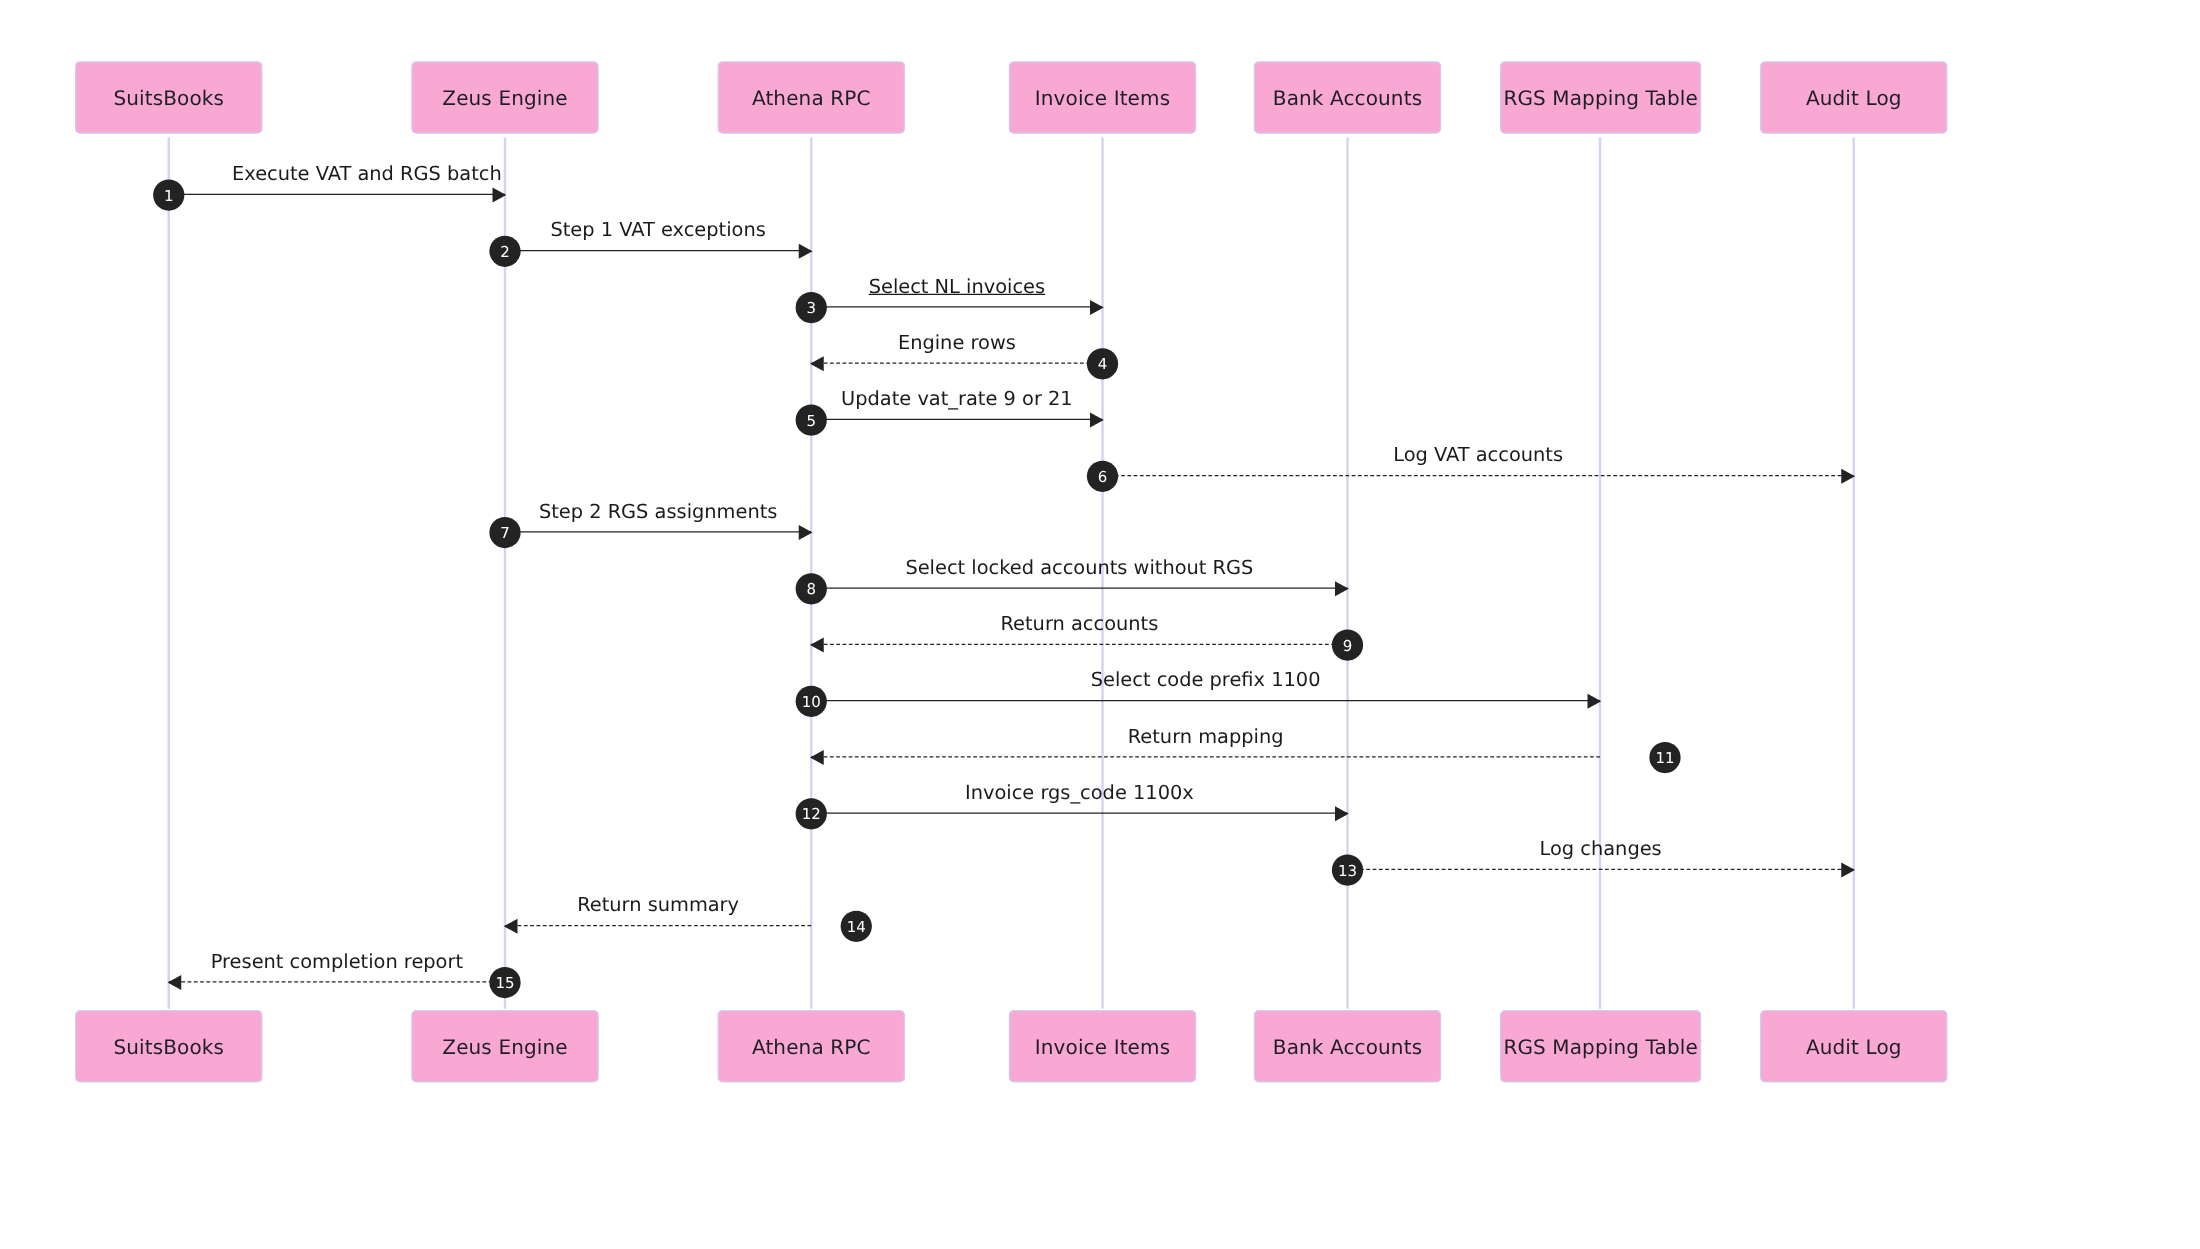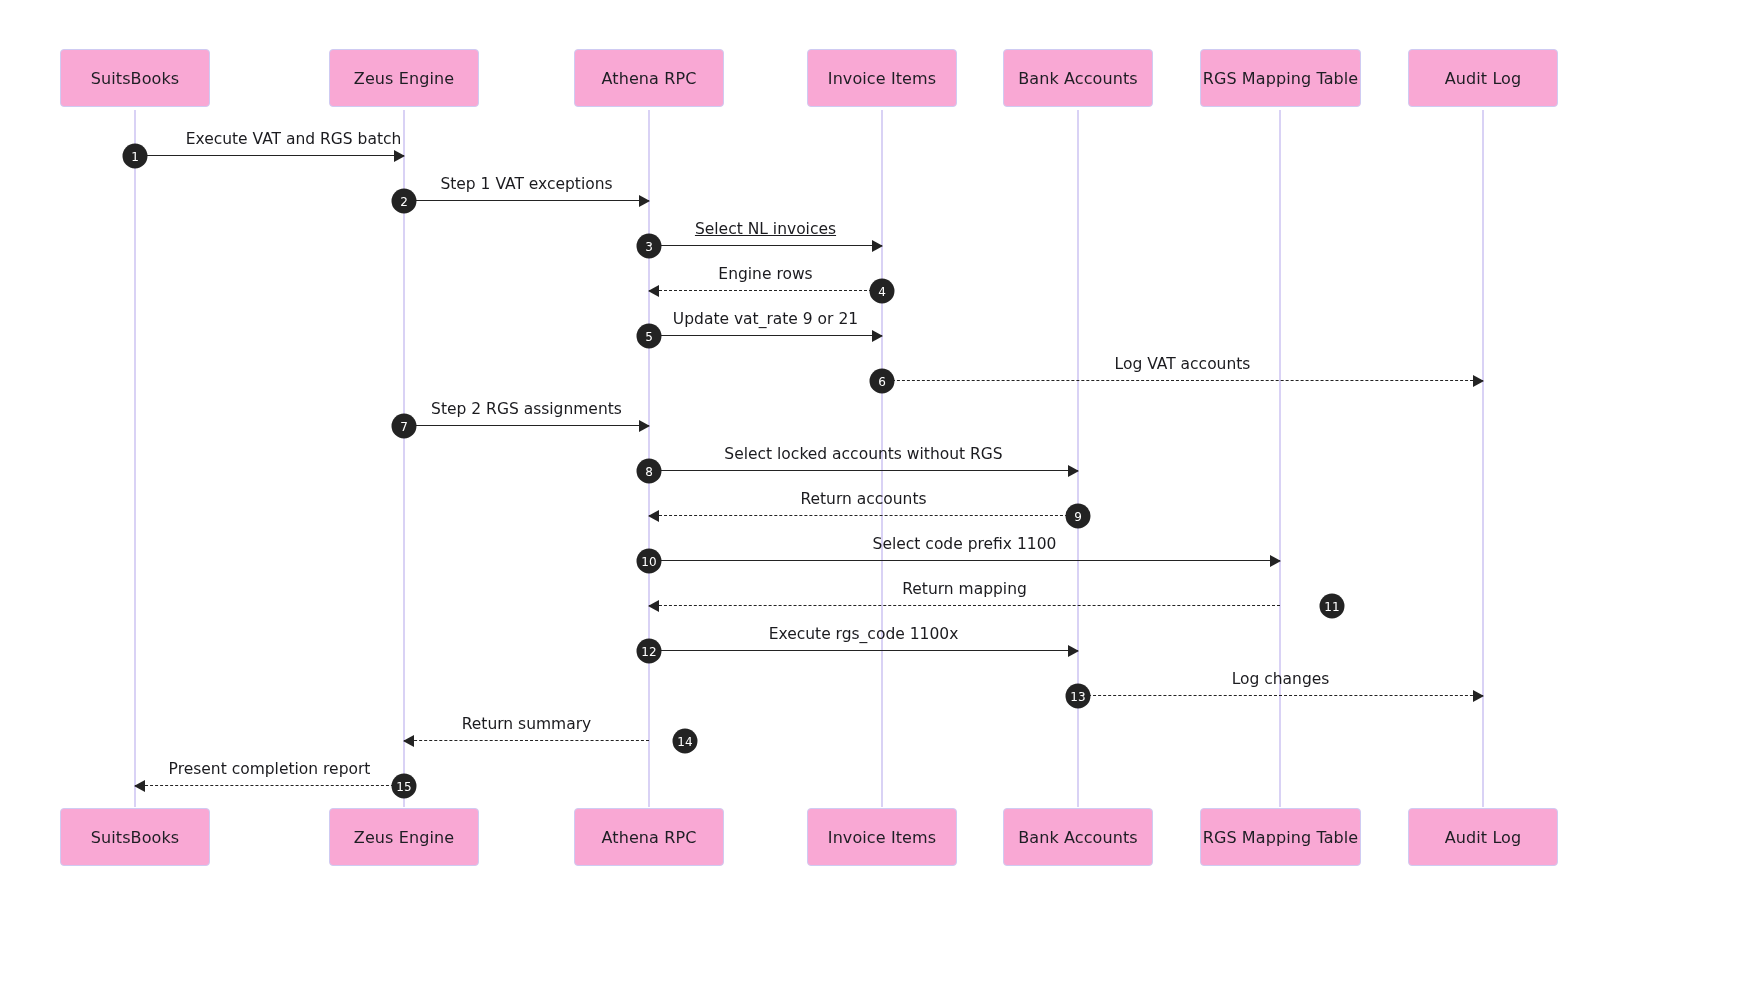--- a/index.html
+++ b/index.html
@@ -124,21 +124,21 @@
       <div class="msg dashed left" style="left: 649px; width: 631px; top: 605px;">
         <div class="line"></div>
         <div class="head"></div>
       </div>
       <div class="mlabel" style="left: 964.5px; top: 580px;">Return mapping</div>
       <div class="seq" style="left: 1332px; top: 606px;">11</div>
       <div class="msg right" style="left: 649px; width: 429px; top: 650px;">
         <div class="line"></div>
         <div class="head"></div>
       </div>
-      <div class="mlabel" style="left: 863.5px; top: 625px;">Execute rgs_code 1100x</div>
+      <div class="mlabel" style="left: 863.5px; top: 625px;">Invoice rgs_code 1100x</div>
       <div class="seq" style="left: 649px; top: 651px;">12</div>
       <div class="msg dashed right" style="left: 1078px; width: 405px; top: 695px;">
         <div class="line"></div>
         <div class="head"></div>
       </div>
       <div class="mlabel" style="left: 1280.5px; top: 670px;">Log changes</div>
       <div class="seq" style="left: 1078px; top: 696px;">13</div>
       <div class="msg dashed left" style="left: 404px; width: 245px; top: 740px;">
         <div class="line"></div>
         <div class="head"></div>

